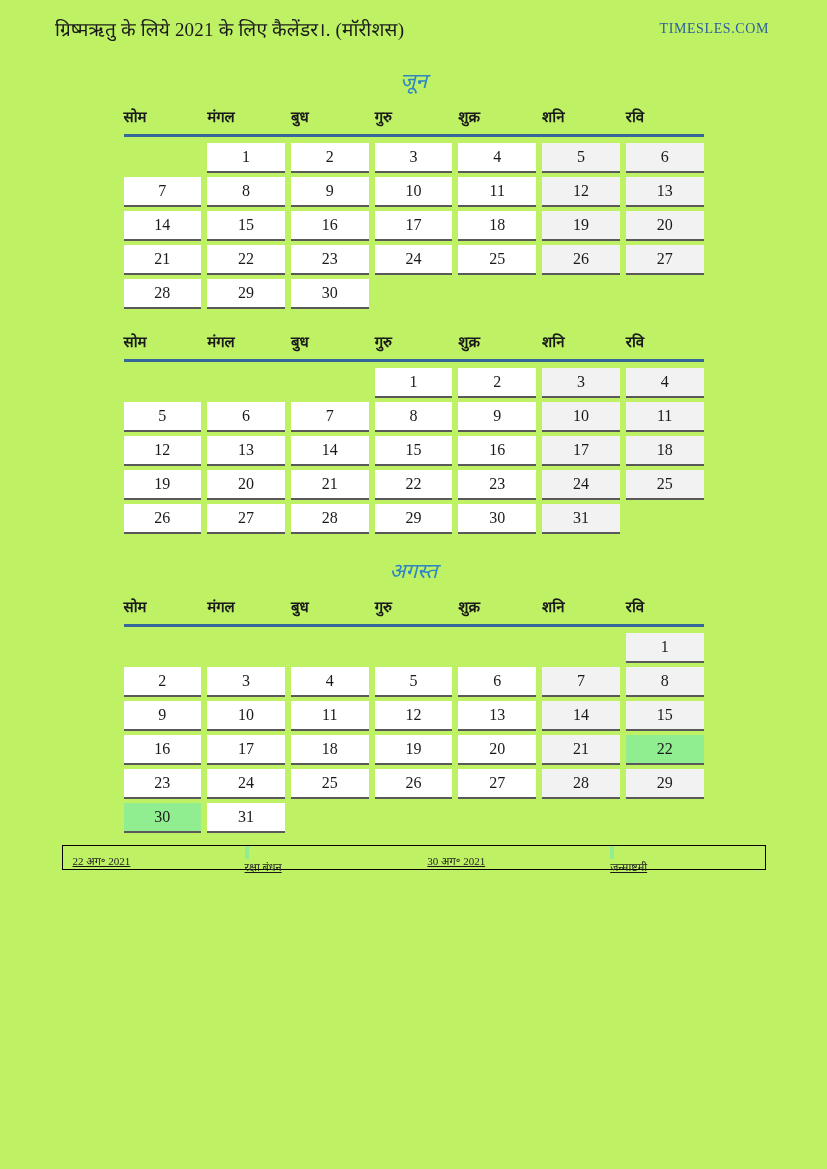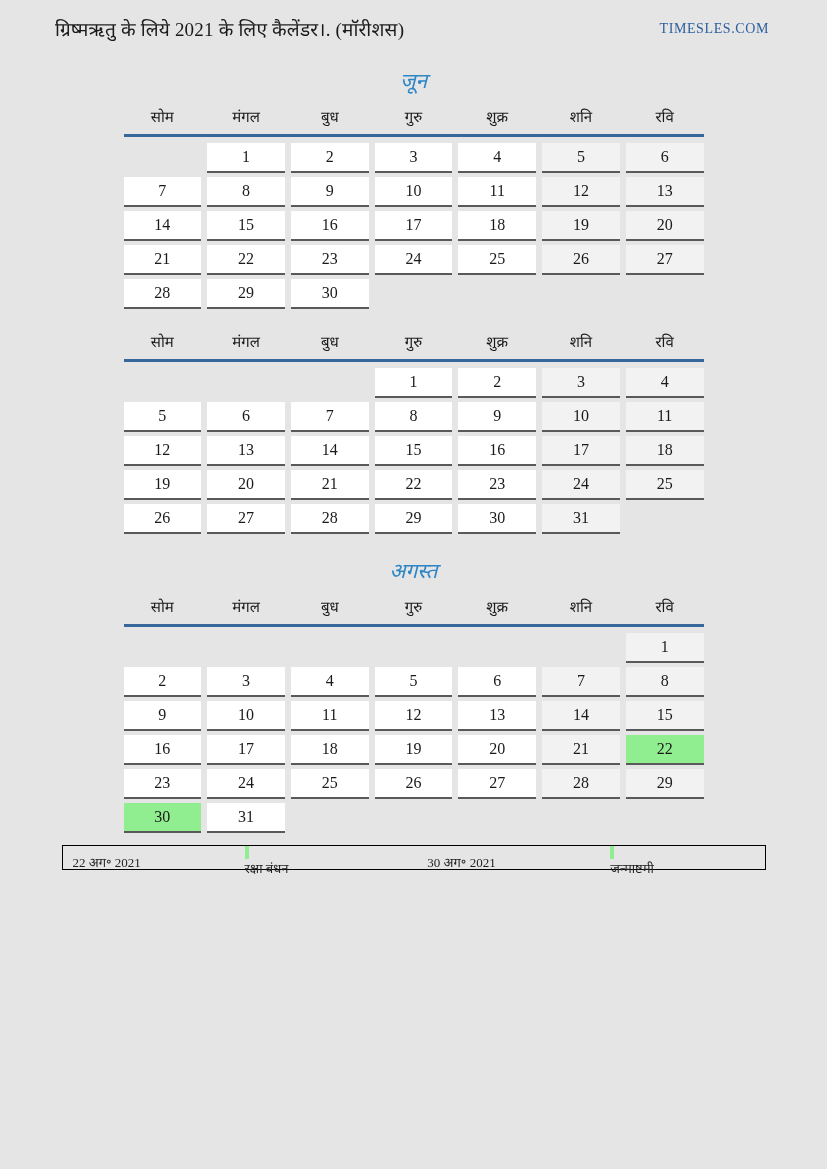--- a/index.html
+++ b/index.html
@@ -12,21 +12,21 @@
     --ink:#1a1a1a;
   }
   *{box-sizing:border-box;margin:0;padding:0;}
   html,body{background:#ffffff;}
   body{
     width:827px;height:1169px;
     font-family:"Liberation Serif","DejaVu Serif",serif;
     color:var(--ink);
     position:relative;overflow:hidden;
   }
-  .page{width:827px;height:1169px;background:#e5e5e5;}
+  .page{width:827px;height:1169px;background:#bef264;}
   .topbar{
     display:flex;justify-content:space-between;align-items:flex-start;
     padding:16px 58px 0 55px;
   }
   .page-title{
     font-size:19px;font-weight:normal;color:var(--ink);
     letter-spacing:0.2px;
   }
   .site-logo{
     font-size:14px;color:var(--logo-blue);text-decoration:none;
@@ -36,38 +36,38 @@
   .month{margin-top:22px;}
   .month:first-child{margin-top:24px;}
   .month-title{
     text-align:center;color:var(--accent-blue);
     font-size:21px;font-weight:normal;margin-bottom:12px;font-style:italic;
   }
   .weekday-row,.week-row{
     display:grid;grid-template-columns:repeat(7,1fr);column-gap:6px;
   }
   .wd{
-    text-align:center;font-weight:normal;font-size:15px;
+    font-weight:bold;font-size:15px;
     padding-bottom:8px;
   }
   .rule{height:3px;background:var(--rule-blue);margin-bottom:6px;}
   .week-row{margin-bottom:4px;}
   .cell{
     height:30px;display:flex;align-items:center;justify-content:center;
     font-size:16px;border-bottom:2px solid var(--underline-gray);
     background:#fff;
   }
   .cell.weekend{background:var(--weekend-bg);}
   .cell.holiday{background:var(--holiday-green);}
   .cell.empty{border-bottom-color:transparent;background:transparent;}
   .legend{
     width:704px;margin:12px auto 0;height:25px;
     border:1px solid #000;
     display:grid;grid-template-columns:1.18fr 1.12fr 1.25fr 1fr;
-    align-items:center;font-size:13px;
+    align-items:center;font-size:11px;text-decoration:underline;
   }
   .legend-date{padding-left:10px;color:#222;}
   .legend-event{display:flex;color:#222;flex-direction:column;}
   .marker{
     display:inline-block;width:4px;height:13px;
     background:var(--holiday-green);margin-right:6px;flex:0 0 auto;
   }
 </style>
 </head>
 <body>

